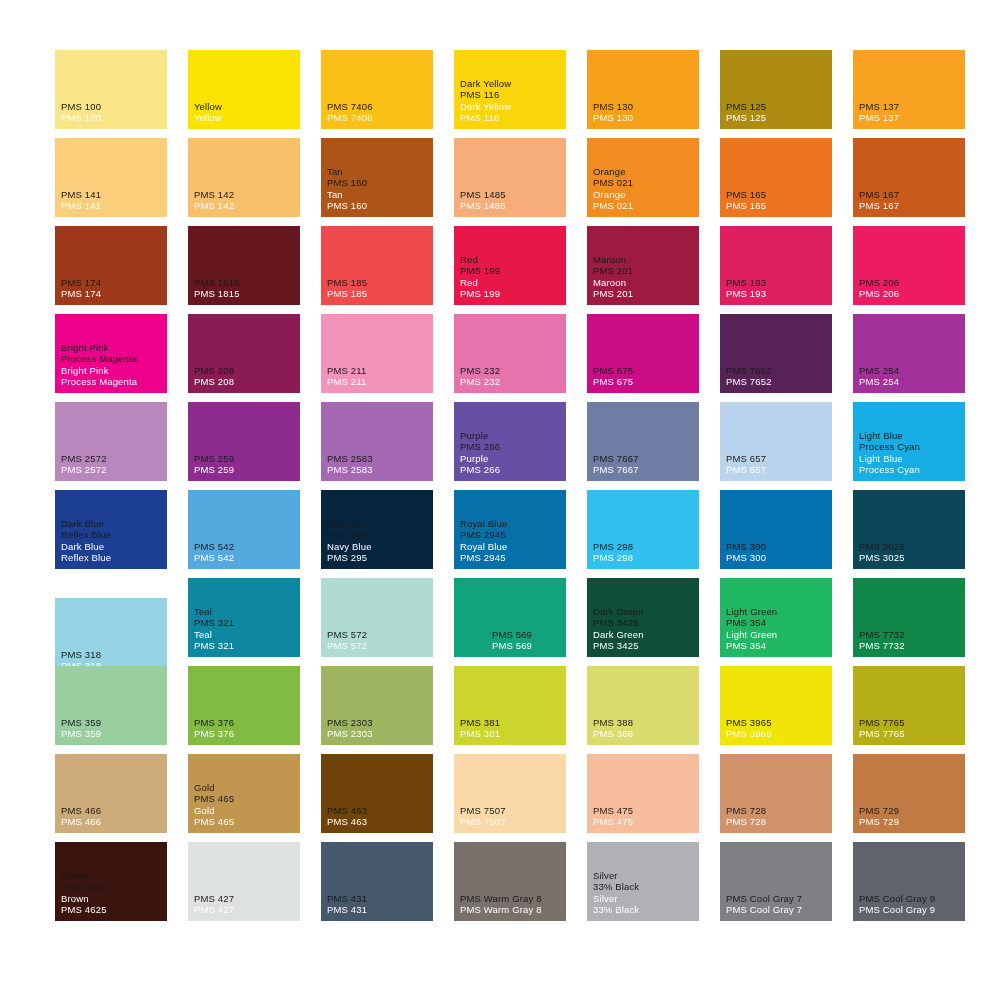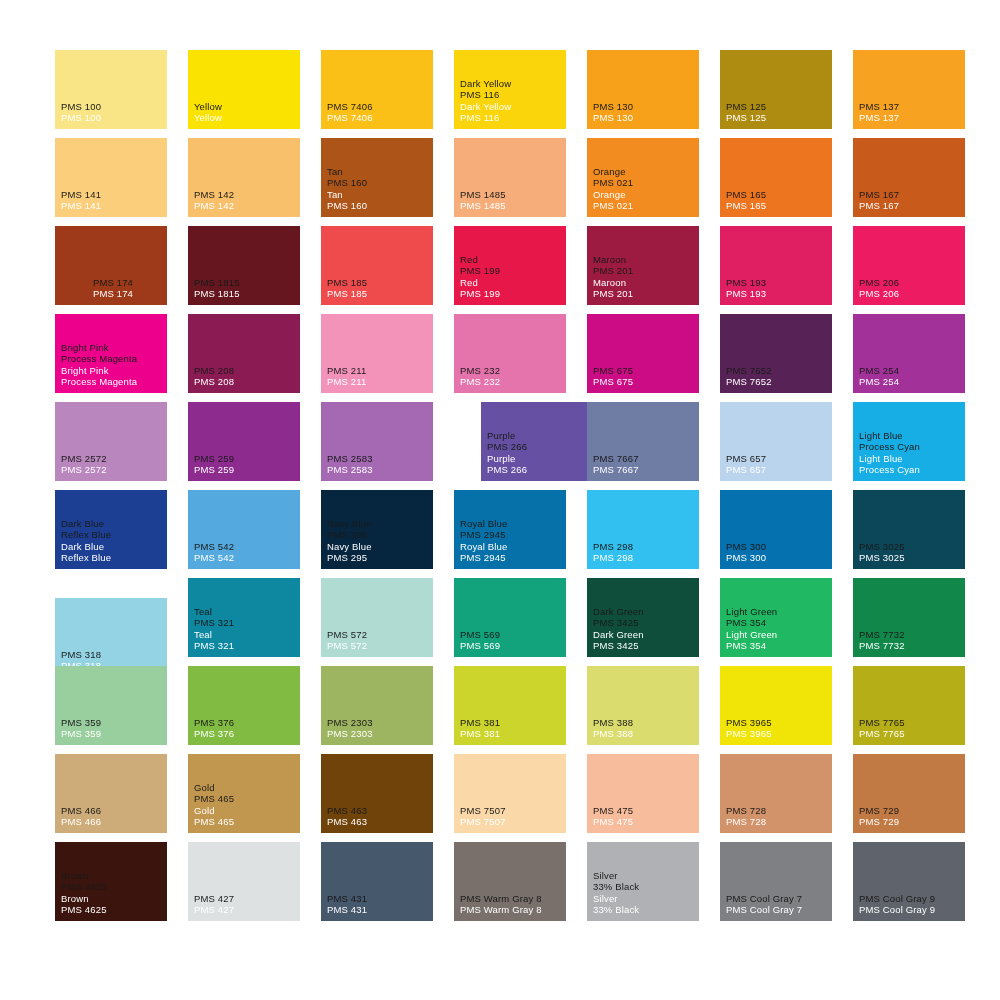--- a/index.html
+++ b/index.html
@@ -135,21 +135,21 @@
         <div class="label-line label-dark">PMS  165</div>
         <div class="label-line label-light">PMS  165</div>
       </div>
     </div>
     <div class="swatch" style="left: 798px; top: 88px; background: rgb(200, 90, 27);">
       <div class="swatch-labels">
         <div class="label-line label-dark">PMS  167</div>
         <div class="label-line label-light">PMS  167</div>
       </div>
     </div>
-    <div class="swatch" style="left: 0px; top: 176px; background: rgb(158, 57, 25); text-align: center;">
+    <div class="swatch" style="left: 0px; top: 176px; background: rgb(158, 57, 25);">
       <div class="swatch-labels">
         <div class="label-line label-dark">PMS  174</div>
         <div class="label-line label-light">PMS  174</div>
       </div>
     </div>
     <div class="swatch" style="left: 133px; top: 176px; background: rgb(101, 22, 31);">
       <div class="swatch-labels">
         <div class="label-line label-dark">PMS  1815</div>
         <div class="label-line label-light">PMS  1815</div>
       </div>
@@ -243,21 +243,21 @@
         <div class="label-line label-dark">PMS  259</div>
         <div class="label-line label-light">PMS  259</div>
       </div>
     </div>
     <div class="swatch" style="left: 266px; top: 352px; background: rgb(164, 105, 178);">
       <div class="swatch-labels">
         <div class="label-line label-dark">PMS  2583</div>
         <div class="label-line label-light">PMS  2583</div>
       </div>
     </div>
-    <div class="swatch" style="left: 399px; top: 352px; background: rgb(102, 80, 164); margin-left: 27px;">
+    <div class="swatch" style="left: 399px; top: 352px; background: rgb(102, 80, 164);">
       <div class="swatch-labels">
         <div class="label-line label-dark">Purple</div>
         <div class="label-line label-dark">PMS  266</div>
         <div class="label-line label-light">Purple</div>
         <div class="label-line label-light">PMS  266</div>
       </div>
     </div>
     <div class="swatch" style="left: 532px; top: 352px; background: rgb(111, 124, 164); padding-left: 12px;">
       <div class="swatch-labels">
         <div class="label-line label-dark">PMS  7667</div>
@@ -339,21 +339,21 @@
         <div class="label-line label-light">Teal</div>
         <div class="label-line label-light">PMS  321</div>
       </div>
     </div>
     <div class="swatch" style="left: 266px; top: 528px; background: rgb(175, 219, 210);">
       <div class="swatch-labels">
         <div class="label-line label-dark">PMS  572</div>
         <div class="label-line label-light">PMS  572</div>
       </div>
     </div>
-    <div class="swatch" style="left: 399px; top: 528px; background: rgb(18, 163, 124);">
+    <div class="swatch" style="left: 399px; top: 528px; background: rgb(18, 163, 124); text-align: center;">
       <div class="swatch-labels">
         <div class="label-line label-dark">PMS  569</div>
         <div class="label-line label-light">PMS  569</div>
       </div>
     </div>
     <div class="swatch" style="left: 532px; top: 528px; background: rgb(14, 78, 58);">
       <div class="swatch-labels">
         <div class="label-line label-dark">Dark Green</div>
         <div class="label-line label-dark">PMS  3425</div>
         <div class="label-line label-light">Dark Green</div>

